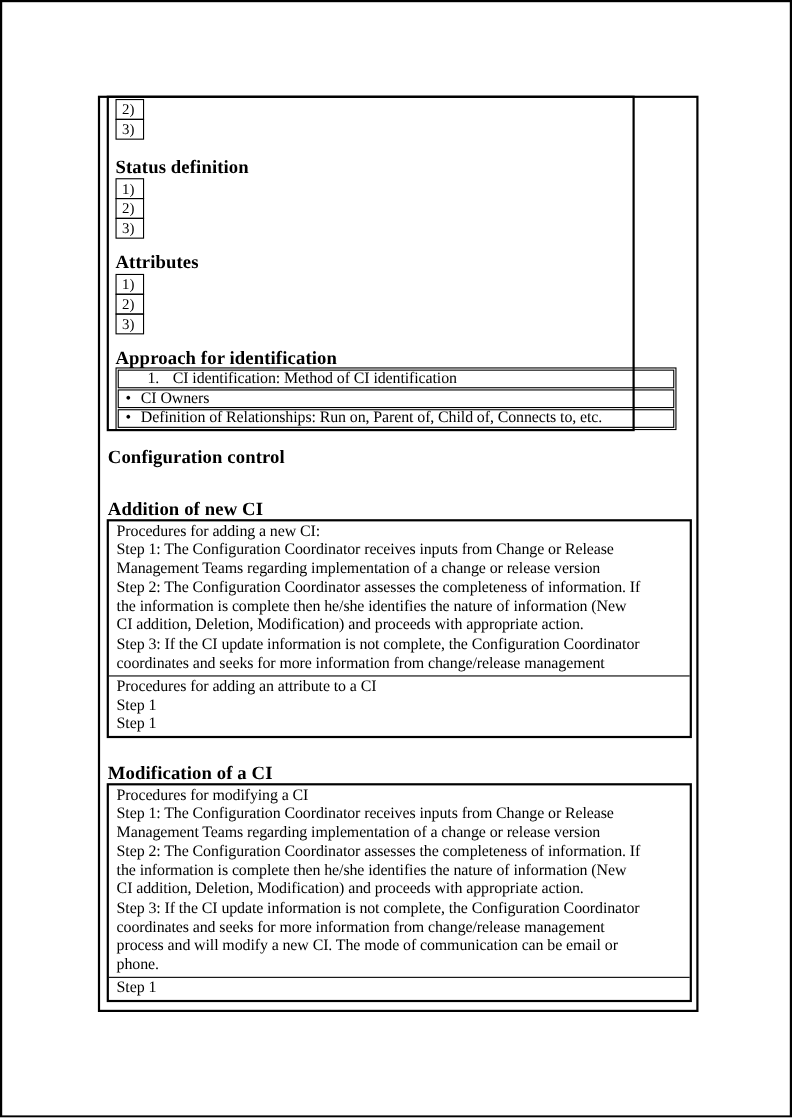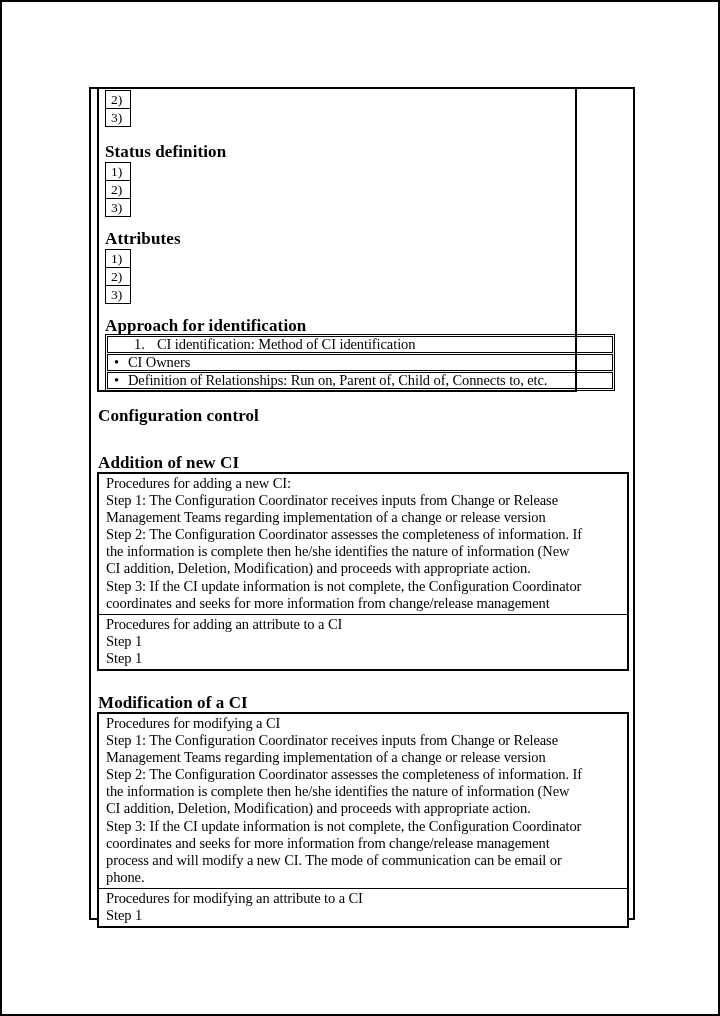--- a/index.html
+++ b/index.html
@@ -174,18 +174,17 @@
         <div class="tline">Step 2: The Configuration Coordinator assesses the completeness of information. If</div>
         <div class="tline">the information is complete then he/she identifies the nature of information (New</div>
         <div class="tline">CI addition, Deletion, Modification) and proceeds with appropriate action.</div>
         <div class="tline">Step 3: If the CI update information is not complete, the Configuration Coordinator</div>
         <div class="tline">coordinates and seeks for more information from change/release management</div>
         <div class="tline">process and will modify a new CI. The mode of communication can be email or</div>
         <div class="tline">phone.</div>
       </div>
     <div class="t-row">
 
-    <div class="tline">Procedures for modifying an attribute to a CI</div>
         <div class="tline">Step 1</div>
       </div>
   </div>
 
 </div>
 
 </body></html>

